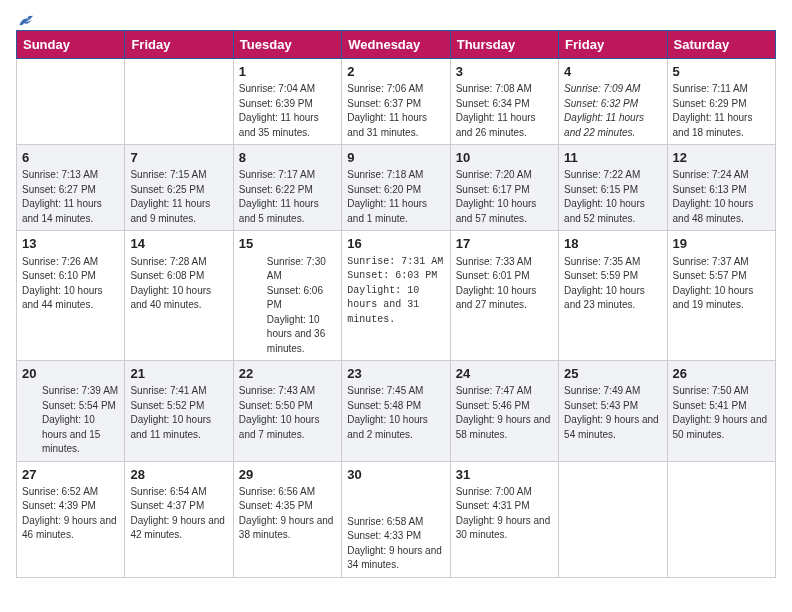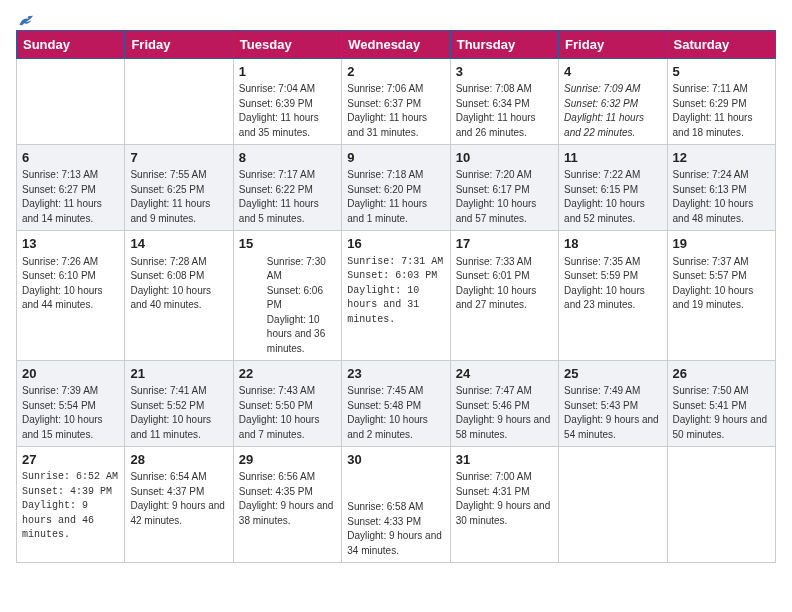--- a/index.html
+++ b/index.html
@@ -170,21 +170,21 @@
         </tr>
         <tr class="row-even">
           <td>
             <span class="day-num">6</span>
             <div class="day-info" style="white-space: pre-line;">Sunrise: 7:13 AM
 Sunset: 6:27 PM
 Daylight: 11 hours and 14 minutes.</div>
           </td>
           <td>
             <span class="day-num">7</span>
-            <div class="day-info" style="white-space: pre-line;">Sunrise: 7:55 AM
+            <div class="day-info" style="white-space: pre-line;">Sunrise: 7:15 AM
 Sunset: 6:25 PM
 Daylight: 11 hours and 9 minutes.</div>
           </td>
           <td>
             <span class="day-num">8</span>
             <div class="day-info" style="white-space: pre-line;">Sunrise: 7:17 AM
 Sunset: 6:22 PM
 Daylight: 11 hours and 5 minutes.</div>
           </td>
           <td>
@@ -252,21 +252,21 @@
           <td>
             <span class="day-num">19</span>
             <div class="day-info" style="white-space: pre-line;">Sunrise: 7:37 AM
 Sunset: 5:57 PM
 Daylight: 10 hours and 19 minutes.</div>
           </td>
         </tr>
         <tr class="row-even">
           <td>
             <span class="day-num">20</span>
-            <div class="day-info" style="white-space: pre-line;">Sunrise: 7:39 AM
+            <div class="day-info" style="white-space: pre-line; margin-left: 20px;">Sunrise: 7:39 AM
 Sunset: 5:54 PM
 Daylight: 10 hours and 15 minutes.</div>
           </td>
           <td>
             <span class="day-num">21</span>
             <div class="day-info" style="white-space: pre-line;">Sunrise: 7:41 AM
 Sunset: 5:52 PM
 Daylight: 10 hours and 11 minutes.</div>
           </td>
           <td>
@@ -296,21 +296,21 @@
           <td>
             <span class="day-num">26</span>
             <div class="day-info" style="white-space: pre-line;">Sunrise: 7:50 AM
 Sunset: 5:41 PM
 Daylight: 9 hours and 50 minutes.</div>
           </td>
         </tr>
         <tr class="row-odd">
           <td>
             <span class="day-num">27</span>
-            <div class="day-info" style="white-space: pre-line; font-family: Liberation Mono, monospace;">Sunrise: 6:52 AM
+            <div class="day-info" style="white-space: pre-line;">Sunrise: 6:52 AM
 Sunset: 4:39 PM
 Daylight: 9 hours and 46 minutes.</div>
           </td>
           <td>
             <span class="day-num">28</span>
             <div class="day-info" style="white-space: pre-line;">Sunrise: 6:54 AM
 Sunset: 4:37 PM
 Daylight: 9 hours and 42 minutes.</div>
           </td>
           <td>

